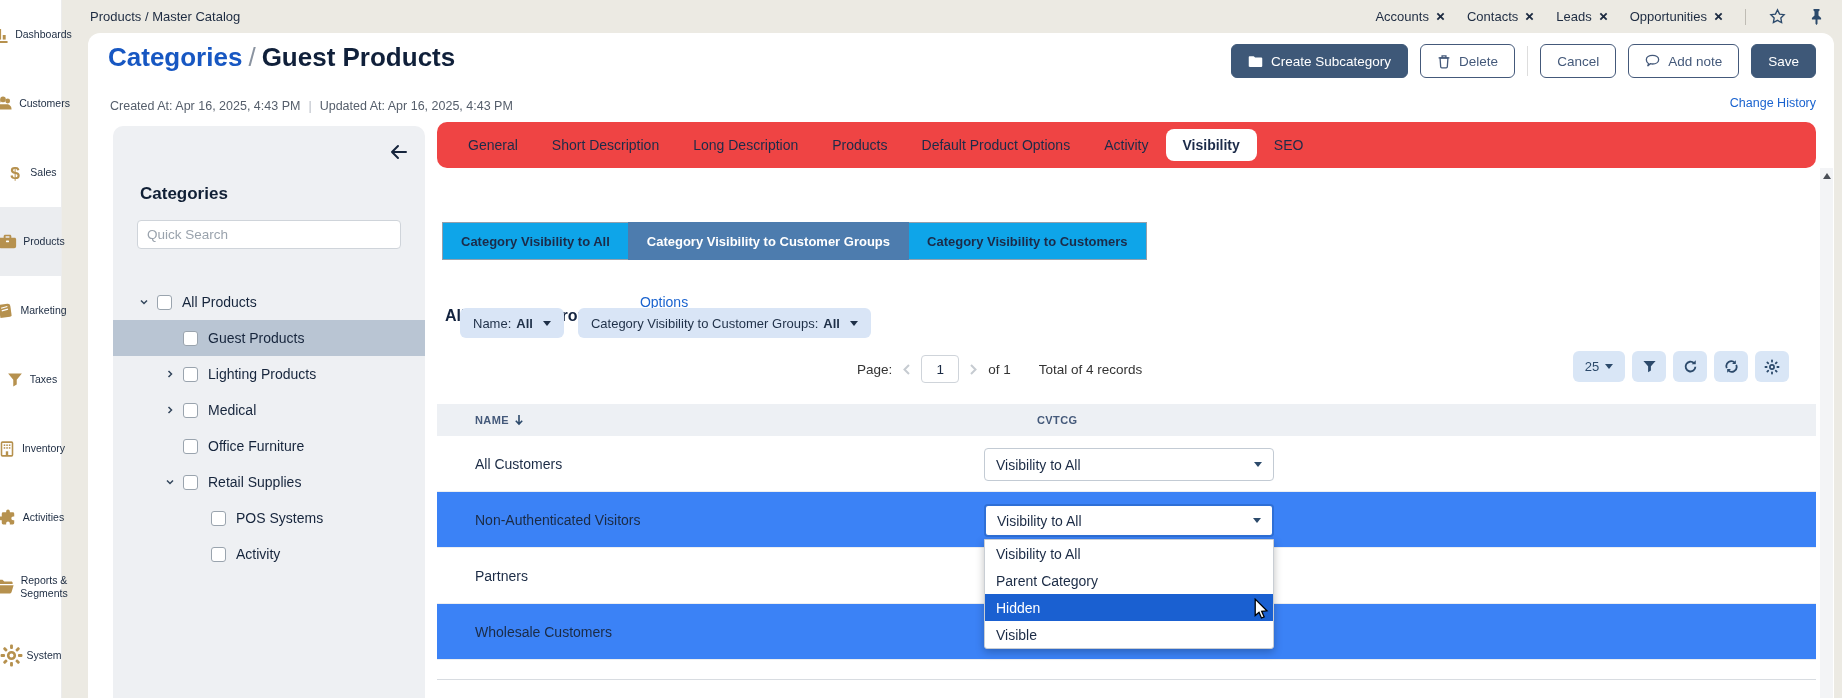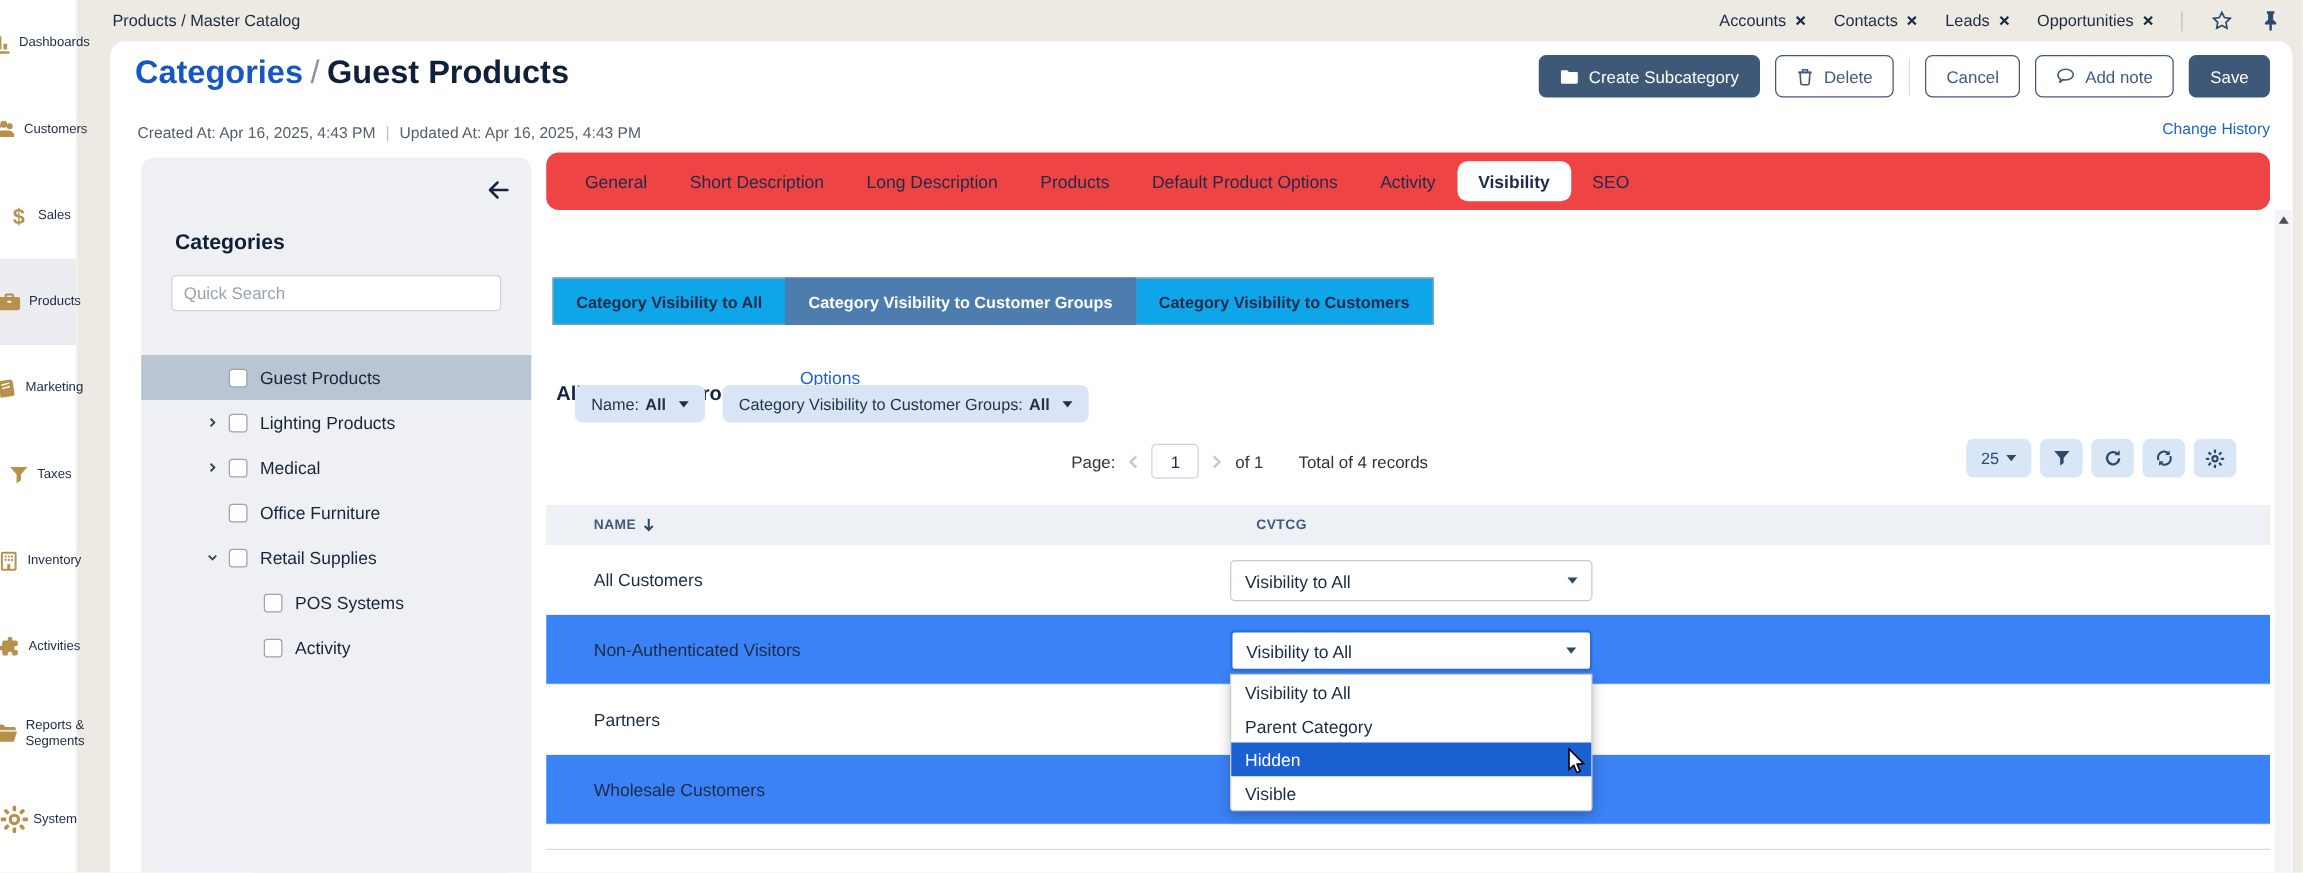--- a/index.html
+++ b/index.html
@@ -106,21 +106,21 @@
   .tool-btn { height:31px; background:#D9E6F6; border-radius:6px; color:#2C4A6B;
               display:flex; align-items:center; justify-content:center; cursor:pointer; }
   .size-btn { width:52px; gap:6px; font-size:13px; }
   .icon-btn { width:34px; font-size:15px; }
 
   .grid { position:absolute; left:0; top:282px; width:1379px;text-decoration:underline; }
   .grid-head { position:relative; height:32px; background:#EDF0F4; }
   .th { position:absolute; top:0; height:32px; display:flex; align-items:center; gap:5px;
         font-size:11px; font-weight:700; letter-spacing:.4px; color:#44597A; cursor:pointer; }
   .th-name { left:38px; }
-  .th-cvtcg { left:568px;text-align:right; }
+  .th-cvtcg { left:600px;text-align:right; }
   .grid-row { position:relative; height:56px; border-bottom:1px solid #ECEEF1; }
   .grid-row.alt { background:#3b82f6; }
   .cell-name { position:absolute; left:38px; top:0; height:56px; display:flex; align-items:center;
                font-size:14px; color:#1B2B45; }
   .sel { position:absolute; left:547px; top:12px; width:290px; height:33px; background:#fff;
          border:1px solid #C3CBD4; border-radius:4px; display:flex; align-items:center;
          padding:0 11px; font-size:14px; color:#1B2B45; cursor:pointer; }
   .sel .caret { margin-left:auto; border-top-color:#2C4A6B; }
   .sel.focused { border:2px solid #2E6FD6; }
 
@@ -338,20 +338,29 @@
 
 <div class="left-panel">
   <span class="panel-back">
     <svg width="18" height="16" viewBox="0 0 18 16">
         <path d="M8 2L2 8l6 6M2 8h14" fill="none" stroke="#16253C" stroke-width="2" stroke-linecap="round" stroke-linejoin="round"></path>
       </svg>
   </span>
   <div class="panel-title">Categories</div>
   <input class="panel-search" placeholder="Quick Search" style="">
   <div class="tree">
+    <div class="tree-row lvl0">
+      <span class="tw">
+          <svg width="10" height="10" viewBox="0 0 10 10">
+            <polyline points="2,3.5 5,6.5 8,3.5" fill="none" stroke="#33465C" stroke-width="1.5"></polyline>
+          </svg>
+        </span>
+      <span class="cbx"></span>
+      <span>All Products</span>
+    </div>
     <div class="tree-row lvl1 selected">
       <span class="tw"></span>
       <span class="cbx"></span>
       <span>Guest Products</span>
     </div>
     <div class="tree-row lvl1">
       <span class="tw">
           <svg width="10" height="10" viewBox="0 0 10 10">
             <polyline points="3.5,2 6.5,5 3.5,8" fill="none" stroke="#33465C" stroke-width="1.5"></polyline>
           </svg>

